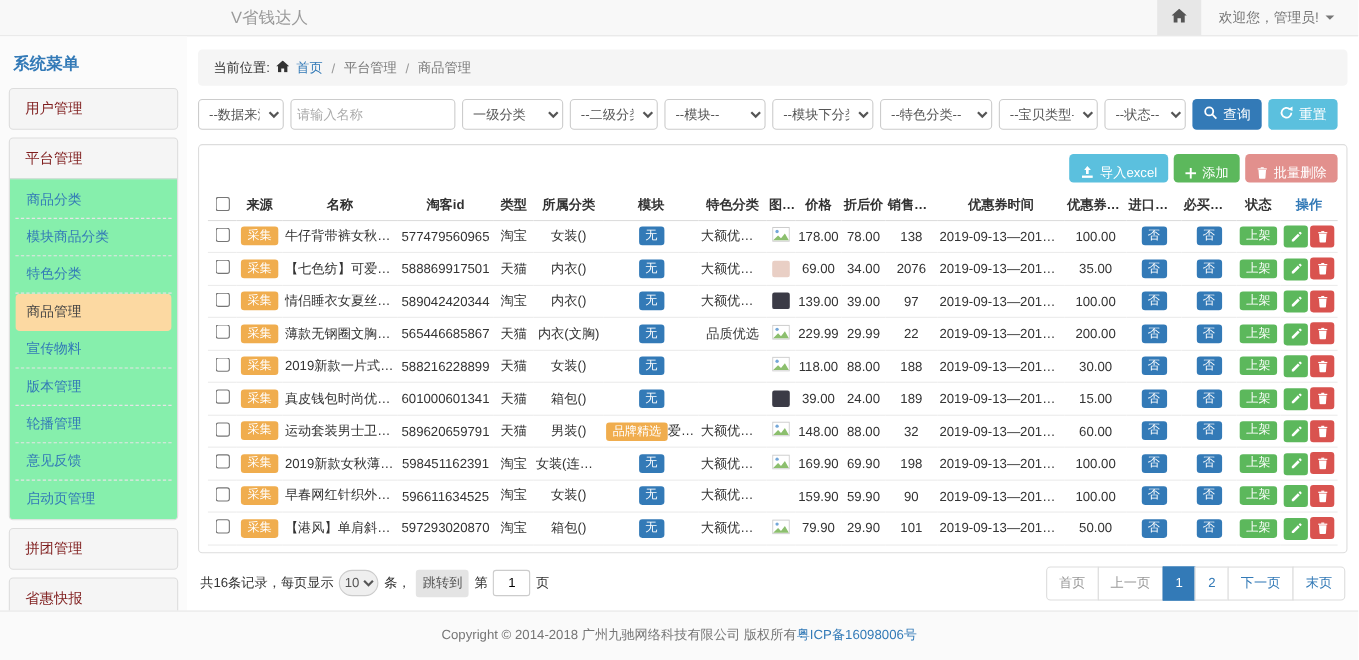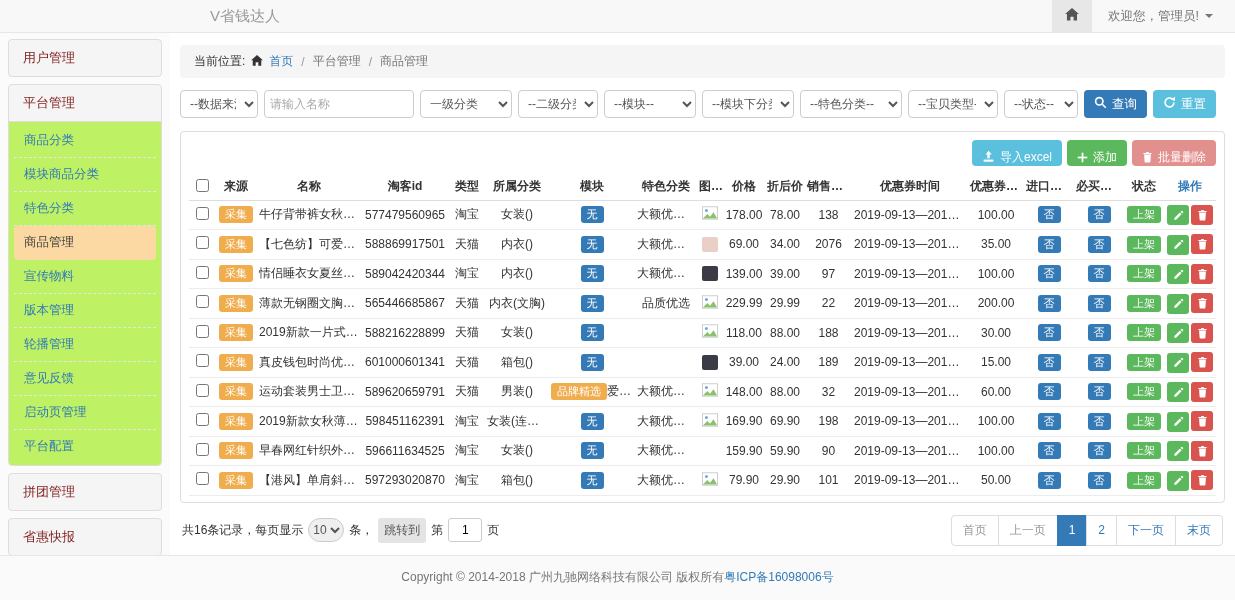--- a/index.html
+++ b/index.html
@@ -18,21 +18,21 @@
   .home-btn { width:40px; height:100%; background:#e7e7e7; display:flex; align-items:center; justify-content:center; cursor:pointer; }
   .user-dd { padding:0 22px 0 16px; color:#777; font-size:12.5px; display:flex; align-items:center; gap:6px; cursor:pointer; }
   .caret { width:0; height:0; border-left:4px solid transparent; border-right:4px solid transparent; border-top:4px solid #777; display:inline-block; }
 
   
   .layout { display:flex; height:567px; }
   aside { width:200px; padding:6px 8px; background:#fbfbfb; overflow:hidden; }
   .sidebar-title { color:#337ab7; font-weight:bold; font-size:15px; padding:10px 4px 12px 4px; }
   .menu-group { border:1px solid #ddd; border-radius:4px; background:#f5f5f5; margin-bottom:7px; overflow:hidden; }
   .menu-group-header { padding:9px 14px; font-size:13px; color:#7f1d1d; cursor:pointer; }
-  .submenu { background:#bef264; border-top:1px solid #ddd; padding:2px 0; }
+  .submenu { background:#86efac; border-top:1px solid #ddd; padding:2px 0; }
   .submenu-item { display:block; margin:0 5px; padding:8px 10px; color:#337ab7; font-size:12.5px;
     border-bottom:1px dashed #e5e5e5; cursor:pointer; }
   .submenu-item:last-child { border-bottom:none; }
   .submenu-item.active { background:var(--active-menu-bg,#fcd9a2); border-radius:4px; color:#444; border-bottom-color:transparent; }
 
   main { flex:1; padding:12px 10px 0 10px; }
 
   
   .breadcrumb { background:#f5f5f5; border-radius:4px; padding:8px 14px; margin-bottom:12px;
     display:flex; align-items:center; gap:6px; color:#333; }
@@ -110,37 +110,37 @@
     </div>
     <div class="user-dd">
       <span>欢迎您，管理员! </span>
       <span class="caret"></span>
     </div>
   </div>
 </header>
 
 <div class="layout">
   <aside>
+    <div class="sidebar-title">系统菜单</div>
     <div id="sidebar-menu">
         <div class="menu-group">
           <div class="menu-group-header">用户管理</div>
         </div>
         <div class="menu-group">
           <div class="menu-group-header">平台管理</div>
           <div class="submenu">
             <a class="submenu-item">商品分类</a>
             <a class="submenu-item">模块商品分类</a>
             <a class="submenu-item">特色分类</a>
             <a class="submenu-item active">商品管理</a>
             <a class="submenu-item">宣传物料</a>
             <a class="submenu-item">版本管理</a>
             <a class="submenu-item">轮播管理</a>
             <a class="submenu-item">意见反馈</a>
             <a class="submenu-item">启动页管理</a>
-            <a class="submenu-item">平台配置</a>
           </div>
         </div>
         <div class="menu-group">
           <div class="menu-group-header">拼团管理</div>
         </div>
         <div class="menu-group">
           <div class="menu-group-header">省惠快报</div>
         </div>
       </div>
   </aside>

